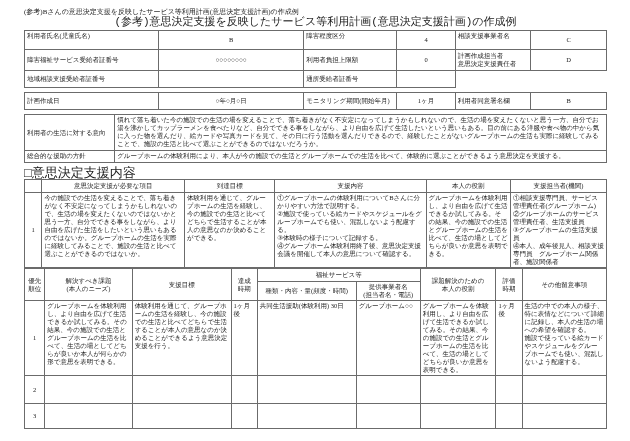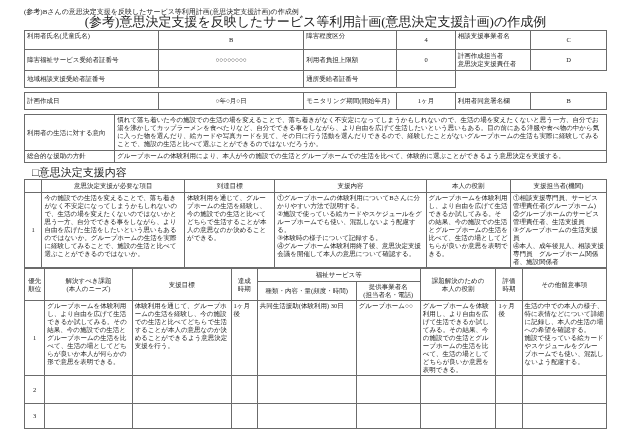--- a/index.html
+++ b/index.html
@@ -1,28 +1,28 @@
 <!DOCTYPE html>
 <html><head>
 <meta charset="utf-8">
 <style>
   html,body{margin:0;padding:0;background:#fff;}
   body{width:630px;height:441px;overflow:hidden;color:#1a1a1a;
        font-family:"Liberation Serif","DejaVu Serif",serif;}
   .page{box-sizing:border-box;width:630px;height:441px;padding:7px 23px 0 24px;}
   .title1{font-size:7px;line-height:10px;text-align:left;}
-  .title2{font-size:13px;line-height:10px;text-align:center;}
+  .title2{font-size:11px;line-height:10px;text-align:center;font-family:Liberation Mono, monospace;}
   table{border-collapse:collapse;width:583px;table-layout:fixed;}
   td,th{border:1px solid #6b6b6b;font-size:6.5px;line-height:8px;padding:1px 2px;
         vertical-align:top;font-weight:normal;text-align:left;
         white-space:pre-line;word-break:break-all;}
   td.c,th.c{text-align:center;vertical-align:middle;}
   td.noborder{border:none;background:#fff;}
   .mt3{margin-top:3px;} .mt4{margin-top:4px;}
-  .sec-head{font-size:11px;line-height:9px;margin:5px 0 2px 8px;}
+  .sec-head{font-size:13px;line-height:9px;margin:5px 0 2px 0;}
   .num{text-align:center;vertical-align:middle;}
 </style>
 </head>
 <body>
 
 <div class="page">
 
   <div class="title1">(参考)Bさんの意思決定支援を反映したサービス等利用計画(意思決定支援計画)の作成例</div>
   <div class="title2">(参考)意思決定支援を反映したサービス等利用計画(意思決定支援計画)の作成例</div>
 

